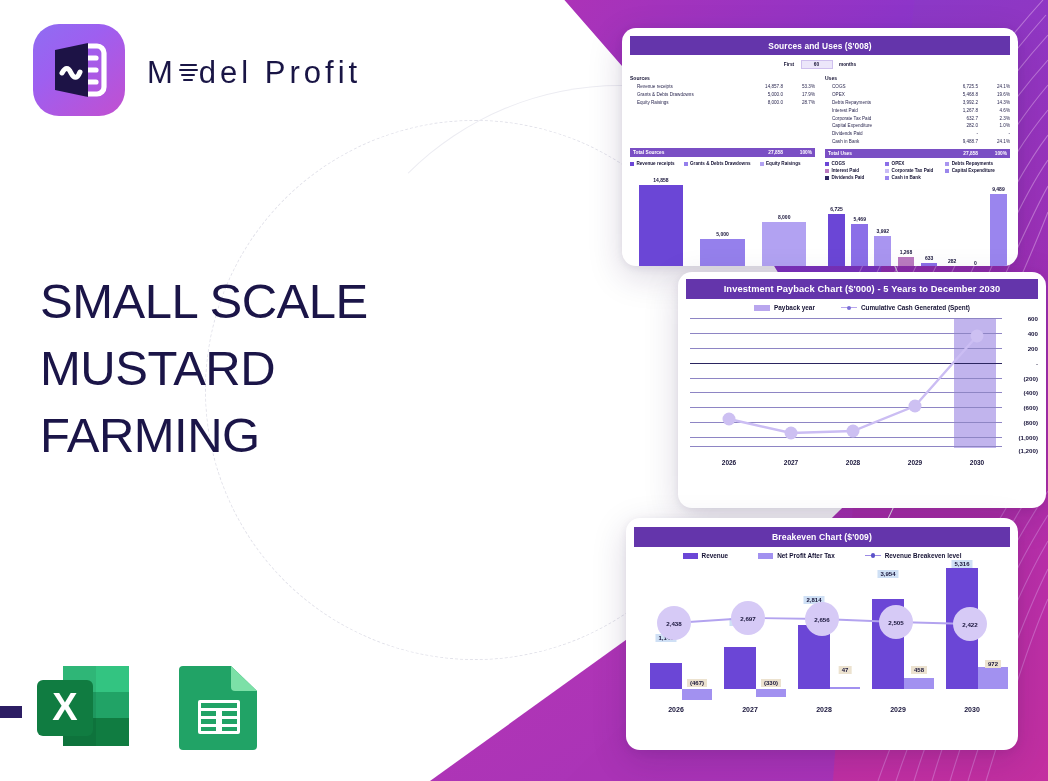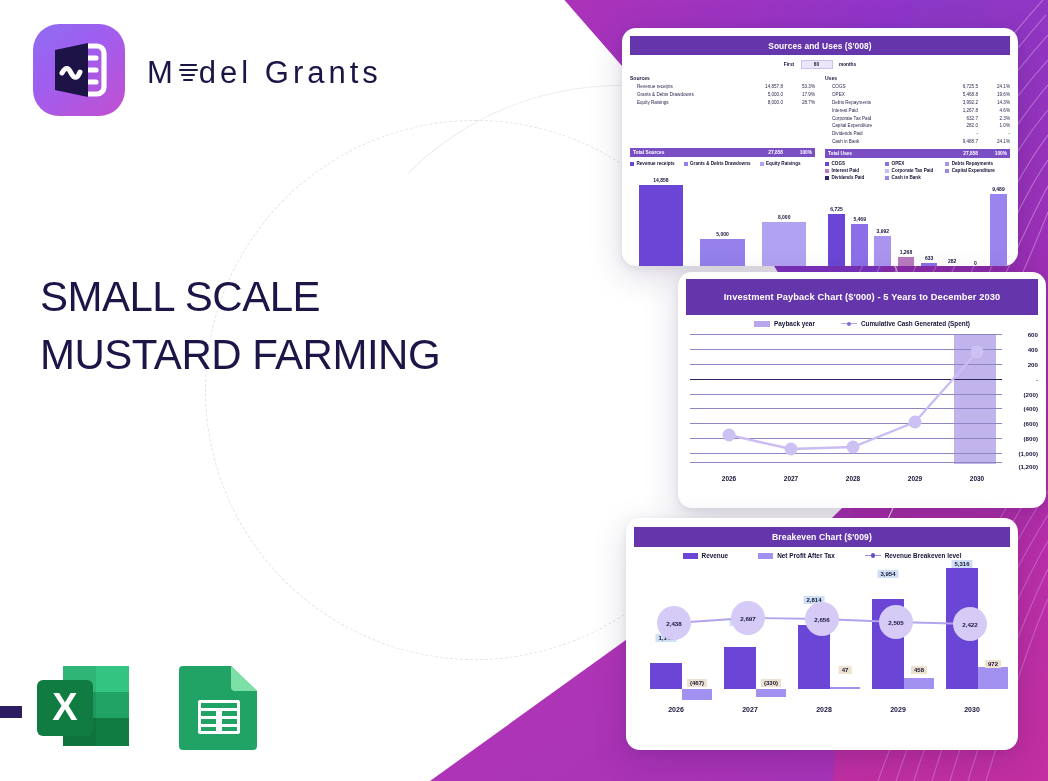--- a/index.html
+++ b/index.html
@@ -66,21 +66,21 @@
     display:flex; align-items:center;
   }
   .brand-bot .o-mark { position:relative; display:inline-block; width:22px; height:30px; }
   .brand-bot .o-mark i {
     position:absolute; left:2px; height:2.6px; background:#191545; border-radius:2px;
   }
 
   
   .headline {
     position:absolute; left:40px; top:268px; width:430px;
-    font-size:42px; line-height:1.37; font-weight:normal;
+    font-size:49px; line-height:1.37; font-weight:normal;
     color:#1b1548; letter-spacing:-0.5px;
   }
 
   
   .app-icons { position:absolute; left:33px; top:662px; display:flex; gap:38px; }
   .icon-box { width:100px; height:88px; position:relative; }
 
   
   .panel {
     position:absolute; background:#fff; border-radius:14px;
@@ -88,21 +88,21 @@
     overflow:hidden;
   }
   #panel-sources { left:622px; top:28px; width:396px; height:238px; padding:8px 8px 0 8px; }
   #panel-payback { left:678px; top:272px; width:368px; height:236px; padding:7px 8px 0 8px; }
   #panel-breakeven { left:626px; top:518px; width:392px; height:232px; padding:9px 8px 0 8px; }
 
   .chart-title {
     background:#6435ab; color:#fff; text-align:center; font-weight:bold;
     font-size:8.4px; padding:4.5px 0; letter-spacing:.1px;
   }
-  #panel-payback .chart-title { font-size:9.3px; padding:13px 0; }
+  #panel-payback .chart-title { font-size:9.3px; padding:5px 0; }
   #panel-breakeven .chart-title { font-size:8.6px; padding:5px 0; }
 
   
   .su-first { text-align:center; font-size:4.8px; font-weight:bold; color:#141133; margin-top:5px; }
   .su-first .cell {
     display:inline-block; background:#ece6fa; border:.5px solid #cfc0ee;
     width:32px; padding:1px 0; margin:0 5px; text-align:center;
   }
   .su-cols { display:flex; gap:10px; margin-top:6px; }
   .su-col { flex:1; }
@@ -230,21 +230,21 @@
     </div>
     <div class="logo-brand">
       <div class="brand-bot">
         <span>M</span>
         <span class="o-mark">
           <i style="top:6px;  width:17px; left:3px;"></i>
           <i style="top:11px; width:19px; left:2px;"></i>
           <i style="top:16px; width:14px; left:4px;"></i>
           <i style="top:21px; width:10px; left:6px;"></i>
         </span>
-        <span>del  Grants</span>
+        <span>del  Profit</span>
       </div>
     </div>
   </div>
 
   <div class="headline">SMALL SCALE MUSTARD FARMING</div>
 
   <div class="app-icons">
     <div class="icon-box">
       <svg viewBox="0 0 100 88" width="100" height="88">
         <rect x="30" y="4" width="66" height="80" rx="5" fill="#21a366"></rect>

